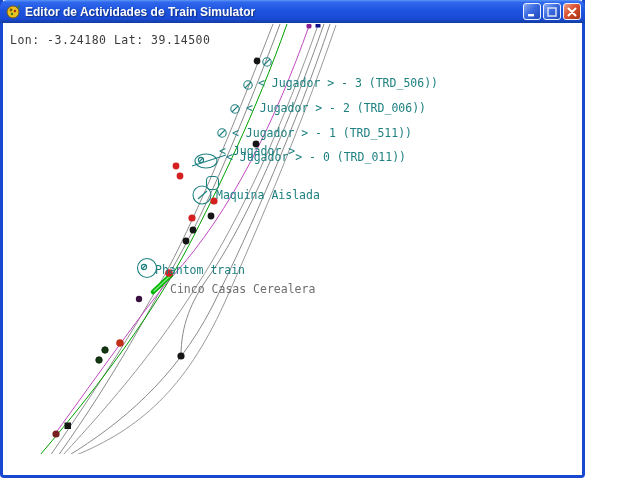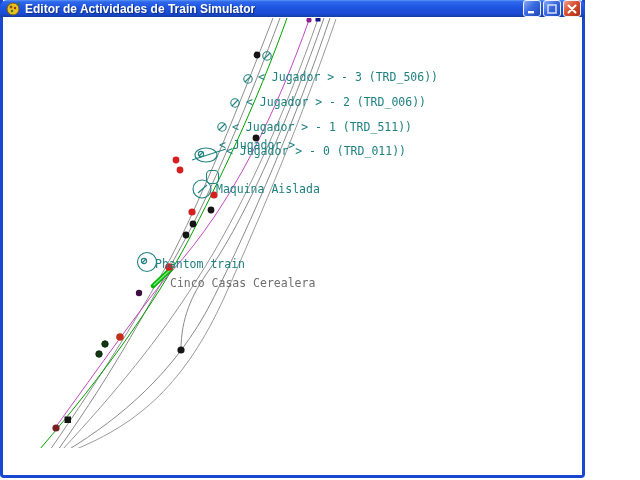--- a/index.html
+++ b/index.html
@@ -1,21 +1,21 @@
 <!DOCTYPE html>
 <html><head>
 <meta charset="utf-8">
 <style>
   html,body{margin:0;padding:0;background:#fff;}
   .stage{position:relative;width:640px;height:480px;background:#ffffff;overflow:hidden;
          font-family:"Liberation Sans",sans-serif;}
   .window{position:absolute;left:0;top:0;width:585px;height:478px;
           border:3px solid #1848cf;border-top:none;border-radius:0 0 4px 4px;
           box-sizing:border-box;background:#fff;}
-  .titlebar{position:relative;margin:0 -3px;height:17px;border-radius:7px 7px 0 0;
+  .titlebar{position:relative;margin:0 -3px;height:23px;border-radius:7px 7px 0 0;
             background:linear-gradient(180deg,#5a95f8 0%,#2f68ec 10%,#1d54e0 45%,#1a4ad4 82%,#123d9f 100%);
             display:flex;align-items:center;padding:0 4px 0 5px;box-sizing:border-box;}
   .title-text{color:#fff;font-weight:bold;font-size:12px;margin-left:4px;
               text-shadow:1px 1px 1px #10307e;white-space:nowrap;flex:1;
               overflow:hidden;text-overflow:ellipsis;}
   .tb-btns{display:flex;gap:2px;}
   .tb-btn{width:18px;height:17px;border-radius:3px;border:1px solid #eef2ff;
           box-sizing:border-box;display:flex;align-items:center;justify-content:center;
           cursor:pointer;}
   .btn-blue{background:linear-gradient(135deg,#89a9f4 0%,#3b6ae0 45%,#1e48b8 100%);}
@@ -63,20 +63,21 @@
         <span class="tb-btn btn-close">
           <svg width="12" height="12" viewBox="0 0 12 12">
             <path d="M2.5,2.5 L9.5,9.5 M9.5,2.5 L2.5,9.5" stroke="#fff" stroke-width="2" stroke-linecap="round"></path>
           </svg>
         </span>
       </span>
     </div>
 
 
     <div class="map">
+      <div class="coords">Lon: -3.24180 Lat: 39.14500</div>
 
       <svg width="579" height="431" viewBox="3 45 579 431" preserveAspectRatio="none">
 
         <g fill="none" stroke-width="1">
           <path d="M273,45 C240,130 200,230 168,290 C140,340 110,390 50,477" stroke="#8f8f8f"></path>
           <path d="M280,45 C250,125 212,218 182,272 C150,330 118,392 58,477" stroke="#8a8a8a"></path>
           <path d="M287,45 C255,135 218,210 188,268 C155,330 105,400 40,476" stroke="#00a000"></path>
           <path d="M309,47 C276,140 232,232 172,298 C150,322 95,400 55,455" stroke="#c04ac0"></path>
           <path d="M318,46 C285,140 242,238 196,308 C160,365 115,420 62,477" stroke="#979797"></path>
           <path d="M324,45 C290,142 245,248 207,300 C192,322 181,345 181,377" stroke="#8a8a8a"></path>

